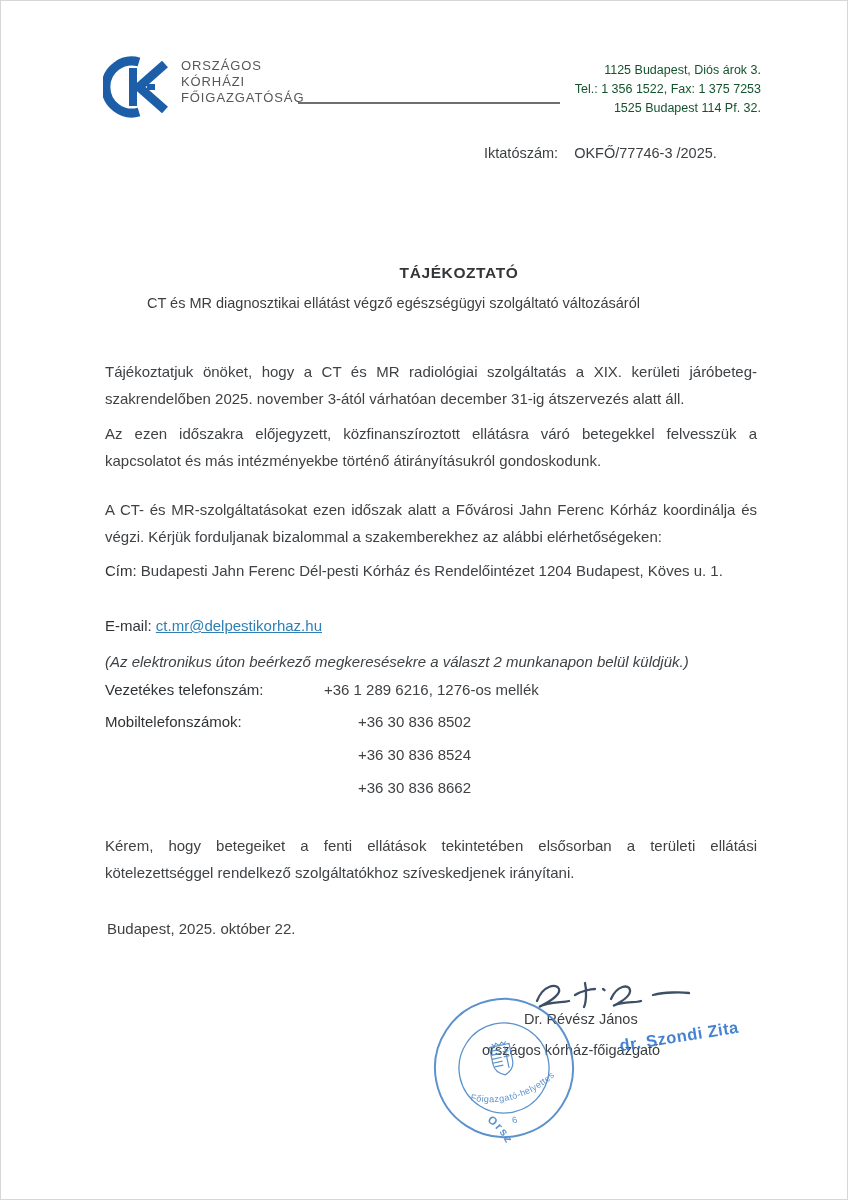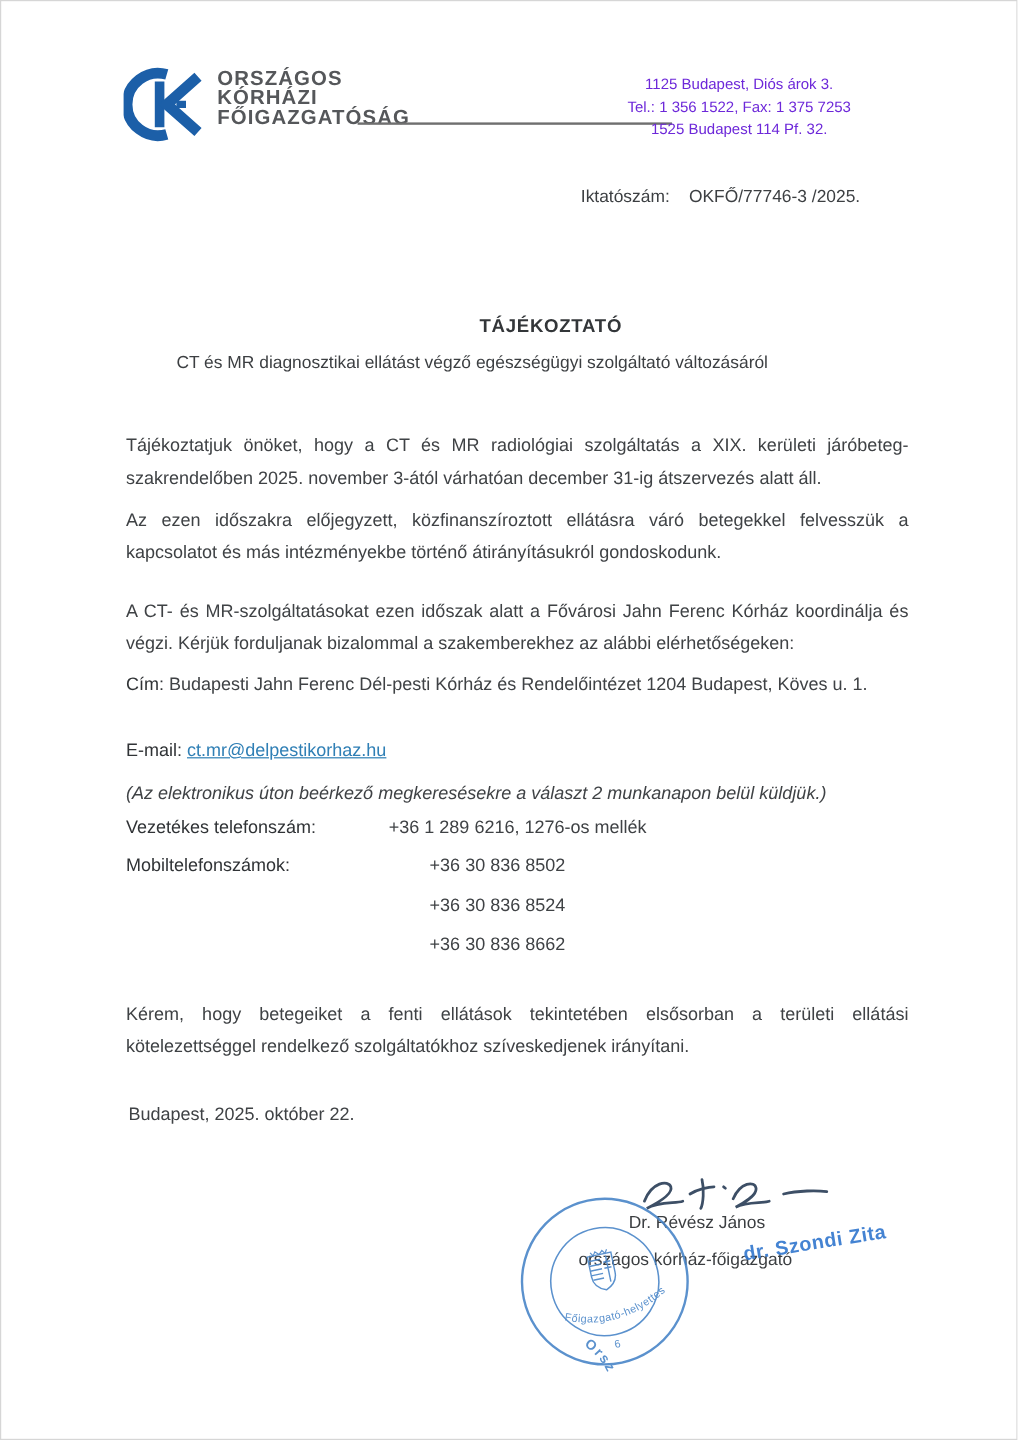--- a/index.html
+++ b/index.html
@@ -4,27 +4,27 @@
 <style>
   html,body{margin:0;padding:0;background:#ffffff;}
   .page{
     position:relative;width:848px;height:1200px;background:#ffffff;
     font-family:"Liberation Sans","DejaVu Sans",sans-serif;
     color:#3f4245;overflow:hidden;box-sizing:border-box;
     border:1px solid #d6d6d6;
   }
   .abs{position:absolute;}
   
-  .org-text{left:180px;top:57px;font-size:17px;letter-spacing:.9px;
-    line-height:16px;color:#55575a;font-weight:bold;}
+  .org-text{left:180px;top:57px;font-size:13px;letter-spacing:.9px;
+    line-height:16px;color:#55575a;font-weight:normal;}
   .head-rule{left:297px;top:101px;width:262px;height:2px;background:#6f6f6f;}
-  .addr{left:470px;top:60px;width:290px;text-align:center;font-size:12.5px;
-    line-height:19px;color:#6d28d9;}
+  .addr{left:470px;top:60px;width:290px;text-align:right;font-size:12.5px;
+    line-height:19px;color:#14532d;}
   
-  .ikt{left:483px;top:155px;font-size:14.5px;color:#3c3f42;}
+  .ikt{left:483px;top:144px;font-size:14.5px;color:#3c3f42;}
   .ikt .lbl{margin-right:16px;}
   
   .heading{left:0;top:263px;width:848px;text-align:center;font-size:15.5px;
     font-weight:bold;letter-spacing:.6px;color:#333639;margin-left:34px;}
   .subheading{left:0;top:294px;width:785px;text-align:center;font-size:14.5px;color:#3c3f42;}
   
   .para{left:104px;width:652px;font-size:15px;line-height:27px;
     text-align:justify;color:#3f4245;}
   .b{font-weight:normal;color:#303336;}
   .note{font-style:italic;text-align:left;}

